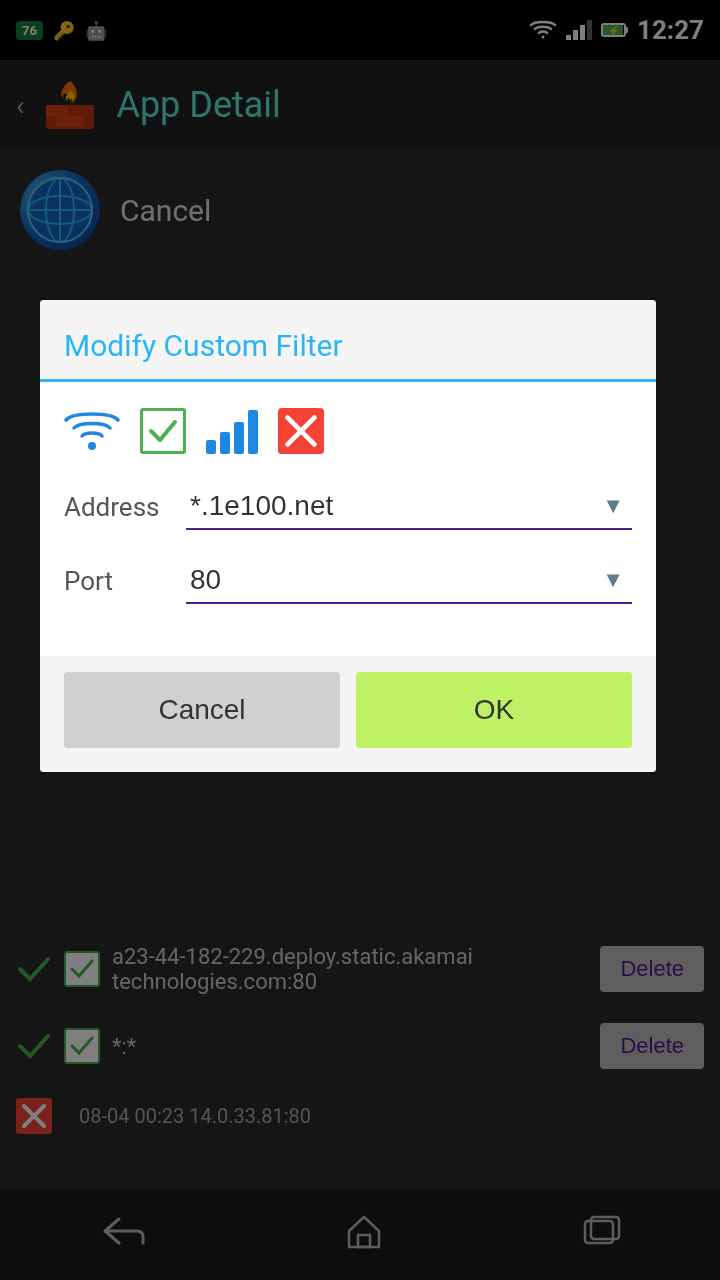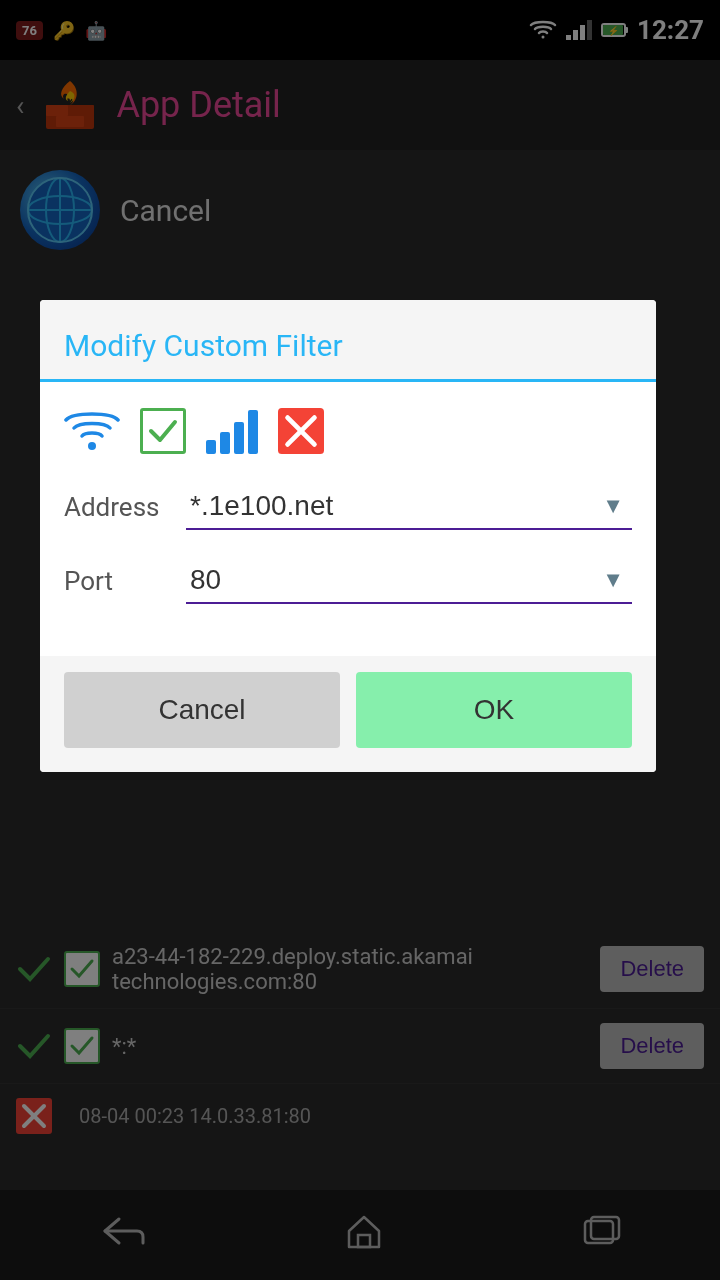--- a/index.html
+++ b/index.html
@@ -33,21 +33,21 @@
       gap: 8px;
       color: #fff;
       font-size: 22px;
       font-weight: bold;
     }
     .status-icon {
       color: #fff;
       font-size: 18px;
     }
     .notification-badge {
-      background: #7f1d1d;
+      background: #15803d;
       color: #fff;
       font-size: 13px;
       font-weight: bold;
       padding: 2px 6px;
       border-radius: 4px;
     }
 
     
     .top-bar {
       width: 720px;
@@ -64,21 +64,21 @@
     }
     .app-icon-fire {
       width: 60px;
       height: 60px;
       display: flex;
       align-items: center;
       justify-content: center;
       font-size: 36px;
     }
     .top-bar-title {
-      color: #ec4899;
+      color: #5eead4;
       font-size: 36px;
       font-weight: 400;
     }
 
     
     .bg-content {
       position: absolute;
       top: 150px;
       left: 0;
       width: 720px;
@@ -301,21 +301,21 @@
       background: #d0d0d0;
       color: #333;
       border: none;
       padding: 22px;
       font-size: 28px;
       border-radius: 4px;
       cursor: pointer;
     }
     .btn-ok {
       flex: 1;
-      background: #86efac;
+      background: #bef264;
       color: #333;
       border: none;
       padding: 22px;
       font-size: 28px;
       border-radius: 4px;
       cursor: pointer;
     }
 
     
     .bottom-nav {

